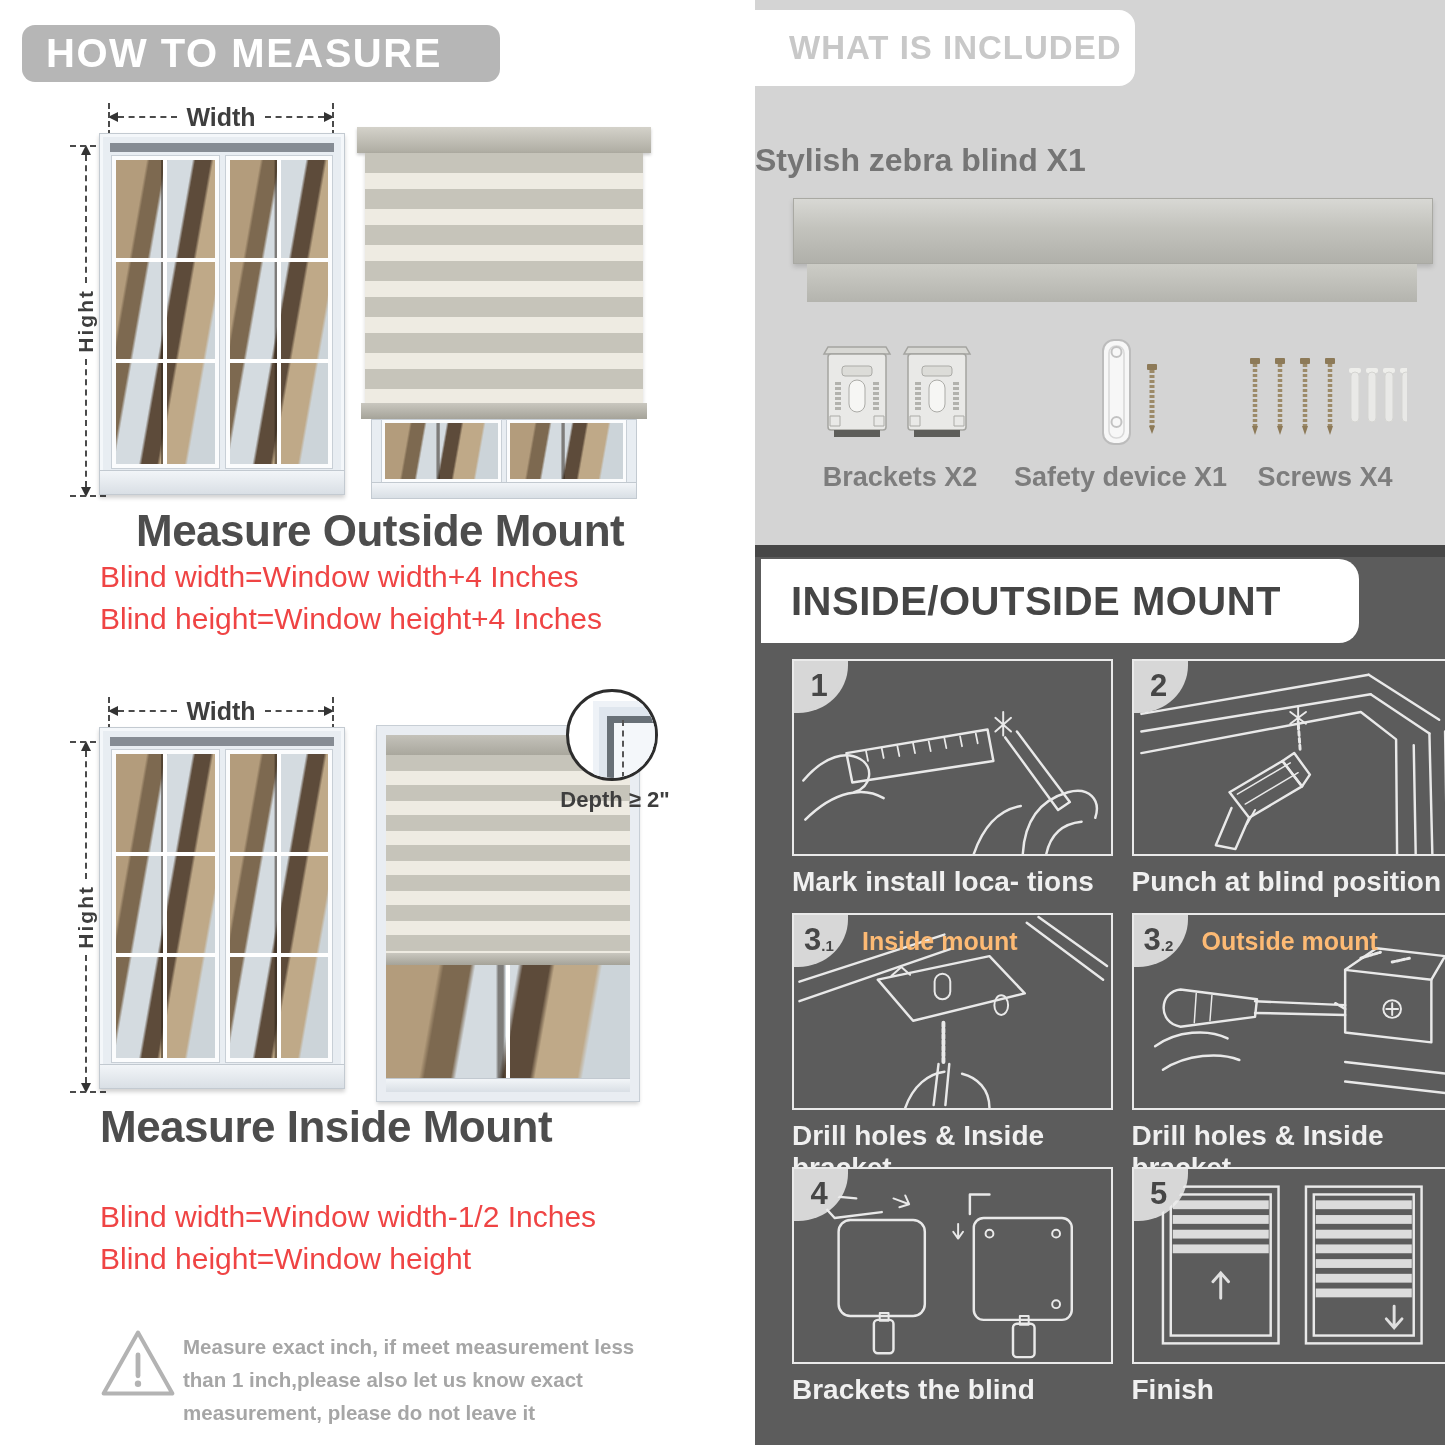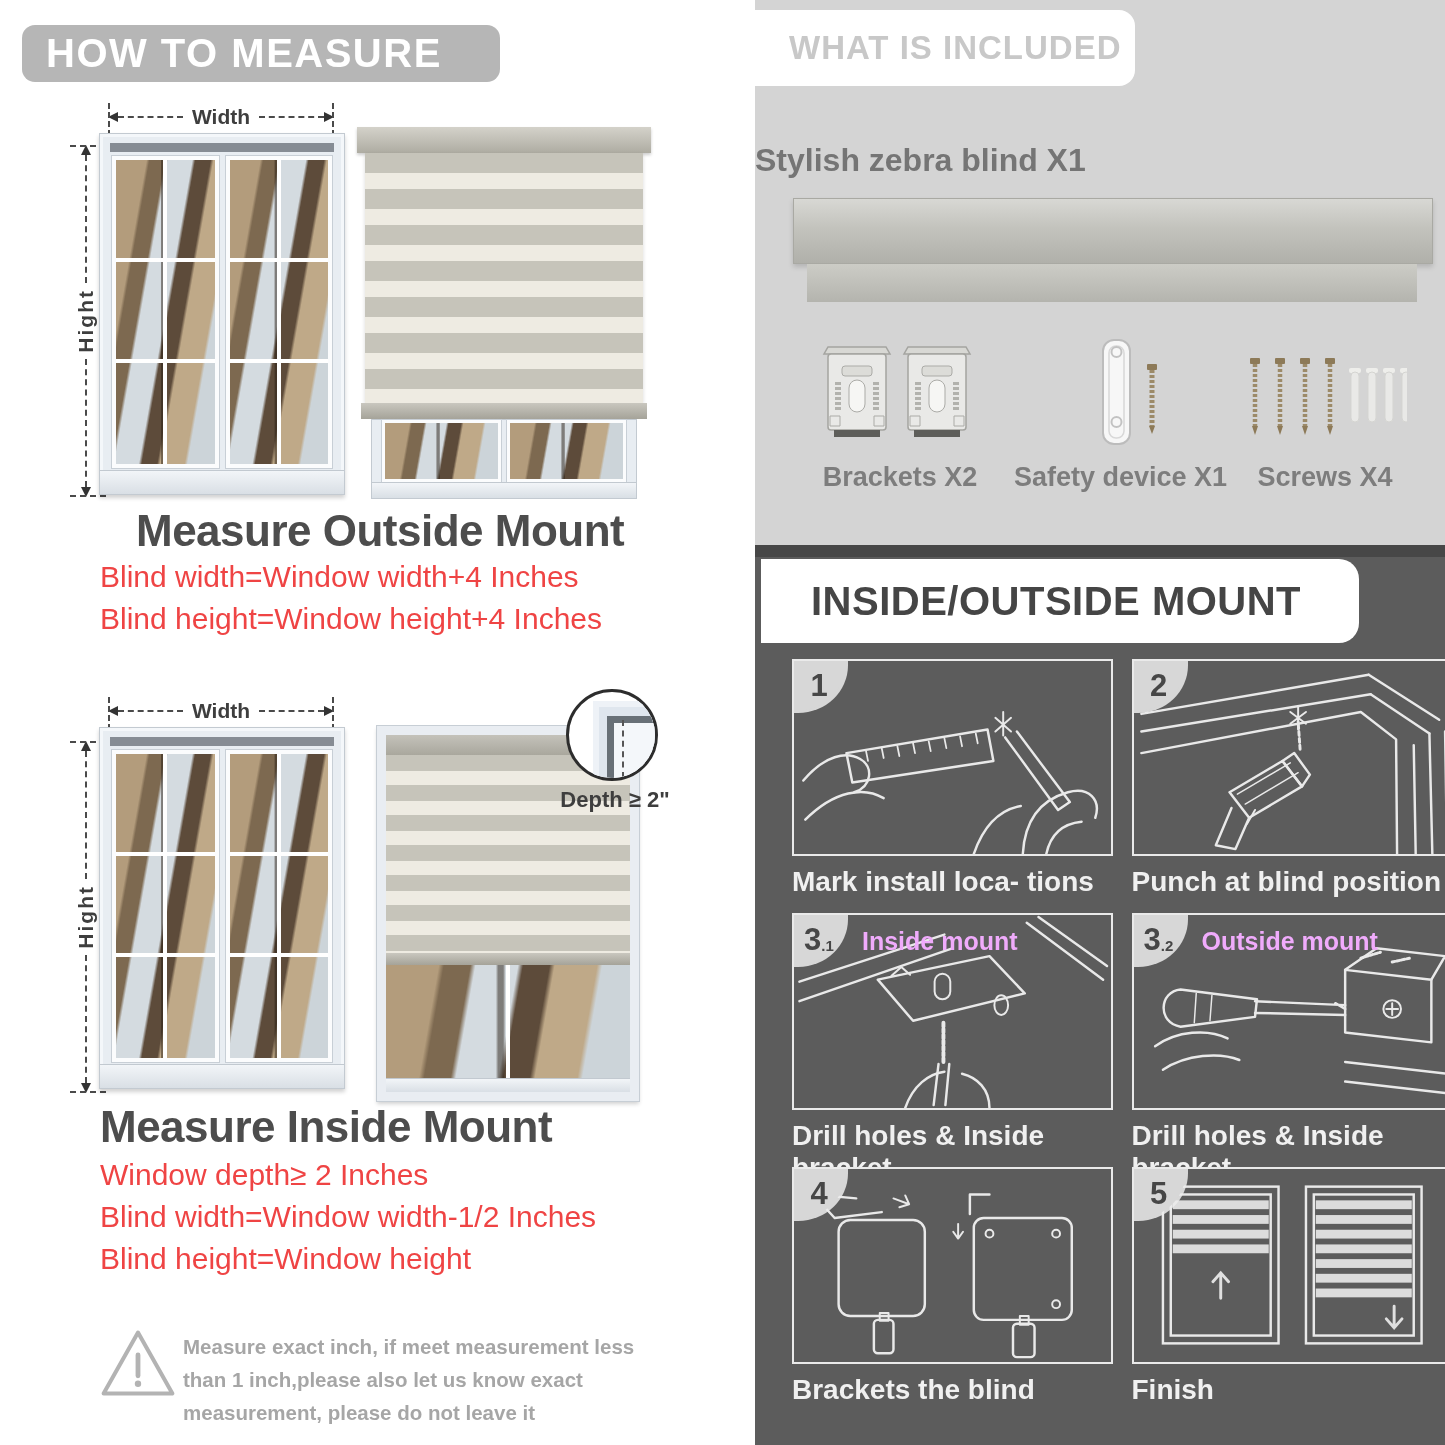--- a/index.html
+++ b/index.html
@@ -14,21 +14,21 @@
     background:#b6b6b6; border-radius:13px; color:#fff; font-weight:bold; font-size:40px;
     letter-spacing:1.5px; line-height:57px; padding-left:24px; }
 
   .diagram { position:absolute; }
   .d1 { left:60px; top:105px; width:620px; height:400px; }
   .d2 { left:60px; top:693px; width:640px; height:420px; }
 
   
   .wmeasure { position:absolute; display:flex; align-items:center; height:12px; }
   .wmeasure .hline { flex:1; height:0; border-top:2px dashed #4a4a4a; }
-  .wmeasure .wlabel { margin:0 9px; font-size:21px; font-weight:bold; color:#3e3e3e; }
+  .wmeasure .wlabel { margin:0 9px; font-size:25px; font-weight:bold; color:#3e3e3e; }
   .ah { display:block; width:0; height:0; }
   .ah.left  { border-top:5px solid transparent; border-bottom:5px solid transparent; border-right:10px solid #333; }
   .ah.right { border-top:5px solid transparent; border-bottom:5px solid transparent; border-left:10px solid #333; }
   .ah.up    { border-left:5px solid transparent; border-right:5px solid transparent; border-bottom:10px solid #333; }
   .ah.down  { border-left:5px solid transparent; border-right:5px solid transparent; border-top:10px solid #333; }
   .vguide { position:absolute; top:-8px; height:42px; width:0; border-left:2px dashed #4a4a4a; }
   .vguide.l { left:0; } .vguide.r { right:0; }
 
   
   .hmeasure { position:absolute; width:24px; display:flex; flex-direction:column; align-items:center; }
@@ -118,33 +118,33 @@
     background:linear-gradient(180deg,#d8d8d4 0%,#c3c3bd 45%,#b0b0aa 100%);
     border:1px solid #a9a9a3; box-shadow:0 3px 5px rgba(0,0,0,.15); }
   .rail-under { position:absolute; left:52px; right:60px; top:264px; height:38px;
     background:linear-gradient(180deg,#ccccc6,#b4b4ae); border:1px solid #abab a5; border-top:none; }
   .comp { position:absolute; }
   .comp-label { position:absolute; top:462px; font-size:27px; font-weight:bold; color:#7d7d7d; text-align:center; }
 
   .mount { position:absolute; left:0; top:545px; width:722px; height:900px; background:#5c5c5c; }
   .mount::before { content:""; position:absolute; left:0; top:0; right:0; height:12px; background:#474747; }
   .mnt-box { position:absolute; left:6px; top:14px; width:598px; height:84px; background:#fff;
-    border-radius:0 20px 20px 0;padding-left:20px; }
+    border-radius:0 20px 20px 0; }
   .mnt-box span { display:block; font-size:40px; font-weight:bold; color:#454545;
     letter-spacing:0.5px; line-height:84px; padding-left:30px; }
   .steps { position:absolute; left:37px; right:25px; top:114px;
     display:grid; grid-template-columns:1fr 1fr; column-gap:19px; row-gap:17px; }
   .panel { position:relative; height:197px; border:2px solid #eaeaea; background:#5c5c5c; overflow:hidden; }
   .panel svg { position:absolute; inset:0; width:100%; height:100%; }
   .badge { position:absolute; left:-2px; top:-2px; width:54px; height:52px; background:#d7d7d7;
     border-radius:0 0 92% 0; box-shadow:2px 2px 0 rgba(236,236,236,.85);
     display:flex; align-items:center; justify-content:center; color:#474747; }
   .badge .num { font-size:31px; font-weight:bold; line-height:1; }
   .badge .sub { font-size:15px; font-weight:bold; margin-top:12px; }
-  .ptitle { position:absolute; left:68px; top:12px; font-size:25px; font-weight:bold; color:#f0abfc; }
+  .ptitle { position:absolute; left:68px; top:12px; font-size:25px; font-weight:bold; color:#fdba74; }
   .cap { margin-top:10px; font-size:28px; font-weight:bold; color:#f0f0f0; height:30px; }
 </style>
 </head>
 <body>
 
 <div class="page">
 
   <div class="col-left">
 
     <div class="howto-bar">HOW TO MEASURE</div>
@@ -228,21 +228,20 @@
         <div class="photo"></div>
         <div class="sill3"></div>
       </div>
       <div class="mag" style="left:506px; top:-4px;">
         <div class="mag-dash"></div>
       </div>
       <div class="depth-label" style="left:470px; top:94px; width:170px;">Depth ≥ 2"</div>
     </div>
 
     <div class="mheading" style="top:1102px;">Measure Inside Mount</div>
-    <div class="formula" style="top:1158px;">Window depth≥ 2 Inches</div>
     <div class="formula" style="top:1200px;">Blind width=Window width-1/2 Inches</div>
     <div class="formula" style="top:1242px;">Blind height=Window height</div>
 
     <svg class="warn-icon" viewBox="0 0 100 92">
       <path d="M50 8 L93 84 L7 84 Z" fill="none" stroke="#b3b3b3" stroke-width="5" stroke-linejoin="round"></path>
       <line x1="50" y1="36" x2="50" y2="62" stroke="#b3b3b3" stroke-width="6" stroke-linecap="round"></line>
       <circle cx="50" cy="72" r="4" fill="#b3b3b3"></circle>
     </svg>
     <div class="warn-text">
       <div>Measure exact inch, if meet measurement less</div>

